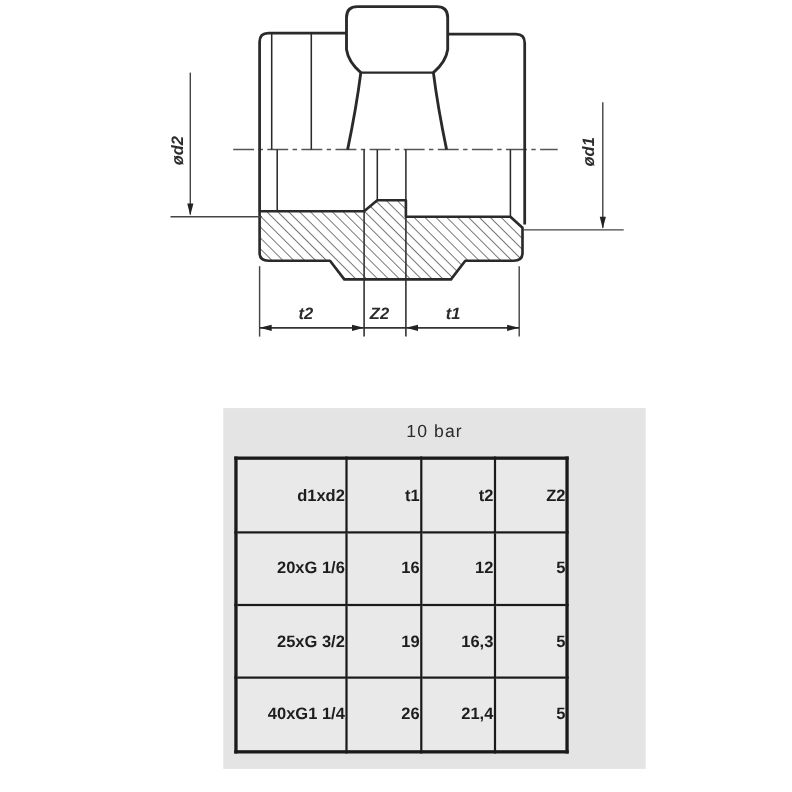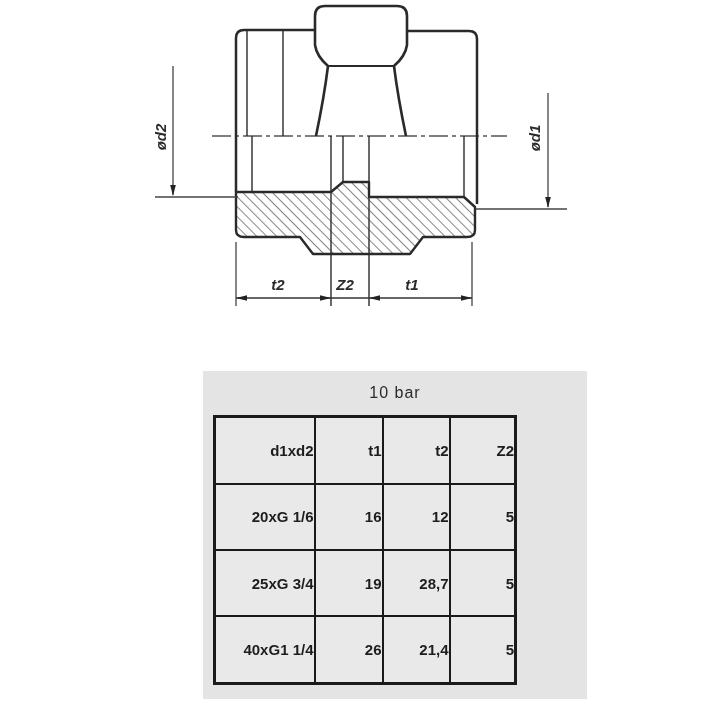--- a/index.html
+++ b/index.html
@@ -104,23 +104,23 @@
         <th>t2</th>
         <th>Z2</th>
       </tr>
       <tr>
         <td>20xG 1/6</td>
         <td>16</td>
         <td>12</td>
         <td>5</td>
       </tr>
       <tr>
-        <td>25xG 3/4</td>
+        <td>25xG 3/2</td>
         <td>19</td>
-        <td>28,7</td>
+        <td>16,3</td>
         <td>5</td>
       </tr>
       <tr>
         <td>40xG1 1/4</td>
         <td>26</td>
         <td>21,4</td>
         <td>5</td>
       </tr>
     </tbody>
       </table>

